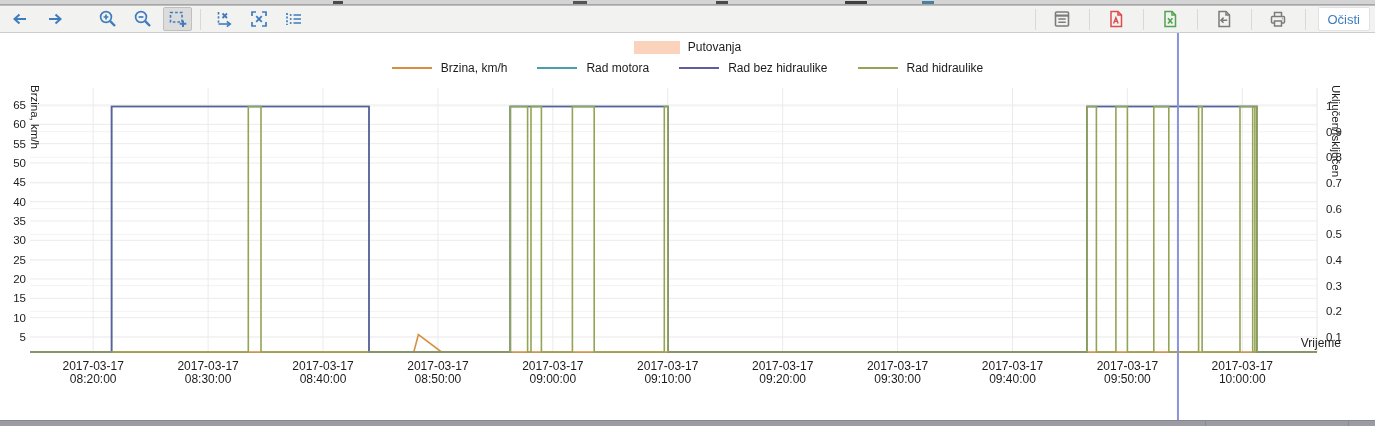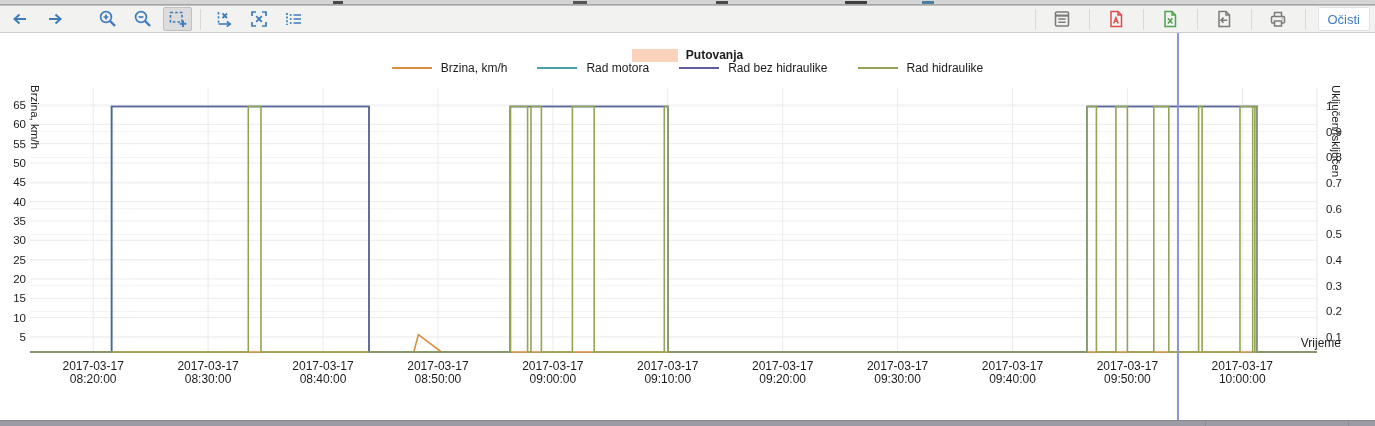--- a/index.html
+++ b/index.html
@@ -26,21 +26,21 @@
   .clear-btn { height:24px; padding:0 9px; margin-left:4px; background:#ffffff;
                border:1px solid #e2e2e2; border-radius:2px; color:#3d7cc1; font-size:13px;
                cursor:pointer; font-family:"Liberation Sans", sans-serif; }
   svg.icon { display:block; }
 
   
   .chart { position:absolute; top:33px; left:0; width:1375px; height:387px; background:#fff; }
   #chart-svg { position:absolute; top:0; left:0; z-index:1; }
   .legend { position:absolute; left:0; width:100%; display:flex; justify-content:center;
             align-items:center; z-index:2; color:#1c1c1c; font-size:12px; }
-  .legend-row1 { top:15px;font-weight:bold; }
+  .legend-row1 { top:7px; }
   .legend-row2 { top:28px; }
   .legend-item { display:flex; align-items:center; margin:0 15px; }
   .legend-band-swatch { width:46px; height:13px; margin-right:8px; }
   .legend-line { width:40px; height:0; border-top:2px solid #999; margin-right:9px; }
 
   
   .bottom-bar { position:absolute; top:420px; left:0; width:100%; height:6px;
                 background:#9b9ba3; border-top:1px solid #87878f; }
   .bottom-bar .notch { position:absolute; top:0; width:1px; height:6px; background:#8a8a92; }
 </style>

